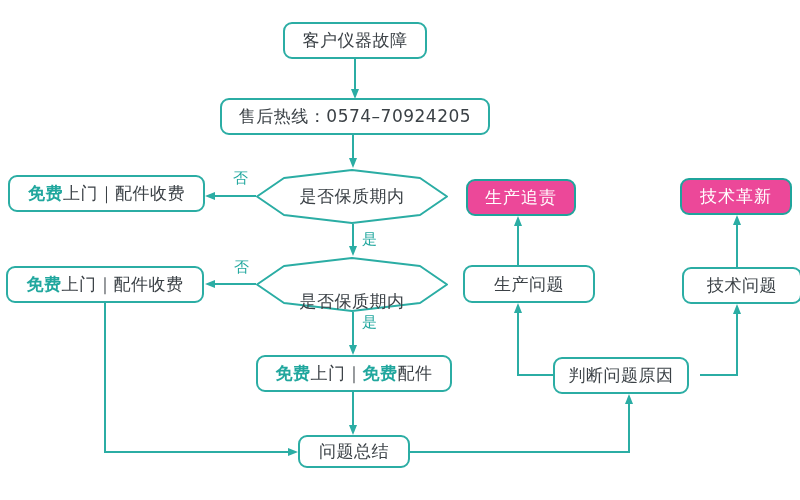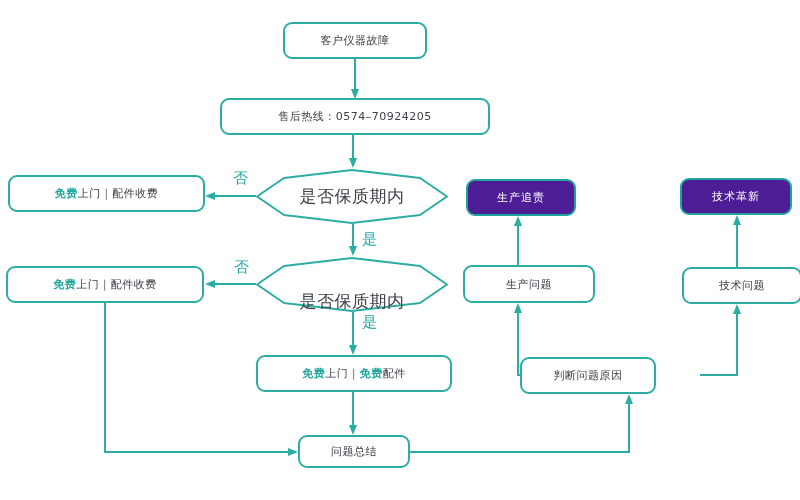--- a/index.html
+++ b/index.html
@@ -5,25 +5,25 @@
   html,body{margin:0;padding:0;}
   body{
     width:800px;height:500px;background:#ffffff;overflow:hidden;
     font-family:"DejaVu Sans","Liberation Sans",sans-serif;
   }
   #canvas{position:relative;width:800px;height:500px;background:#fff;}
   #edges{position:absolute;left:0;top:0;width:800px;height:500px;}
   .node{
     position:absolute;display:flex;align-items:center;justify-content:center;
     background:#fff;border:2px solid #2bada4;border-radius:9px;
-    color:#3b4146;font-size:11px;white-space:nowrap;box-sizing:border-box;
+    color:#3b4146;font-size:17px;white-space:nowrap;box-sizing:border-box;
     letter-spacing:0.5px;
   }
   .node.filled{
-    background:#4c1d95;border-color:#1fa49c;color:#ffffff;letter-spacing:1px;
+    background:#ec4899;border-color:#1fa49c;color:#ffffff;letter-spacing:1px;
   }
   .decision{
     position:absolute;display:flex;align-items:center;justify-content:center;
     color:#3b4146;font-size:17px;white-space:nowrap;letter-spacing:0.5px;
   }
   .decision svg{position:absolute;left:0;top:0;}
   .decision .lbl{position:relative;z-index:2;}
   .accent{color:#21a79e;font-weight:bold;}
   .edge-label{
     position:absolute;color:#21a79e;font-size:15px;line-height:1;
@@ -110,21 +110,21 @@
   </div>
 
   <div class="node filled" style="left:680px;top:178px;width:112px;height:37px;">
     <span>技术革新</span>
   </div>
 
   <div class="node" style="left:682px;top:267px;width:120px;height:37px;">
     <span>技术问题</span>
   </div>
 
-  <div class="node" style="left:520px;top:357px;width:136px;height:37px;">
+  <div class="node" style="left:553px;top:357px;width:136px;height:37px;">
     <span>判断问题原因</span>
   </div>
 
   <span class="edge-label" style="left:233px;top:171px;">否</span>
   <span class="edge-label" style="left:362px;top:232px;">是</span>
   <span class="edge-label" style="left:234px;top:260px;">否</span>
   <span class="edge-label" style="left:362px;top:315px;">是</span>
 
 </div>
 

